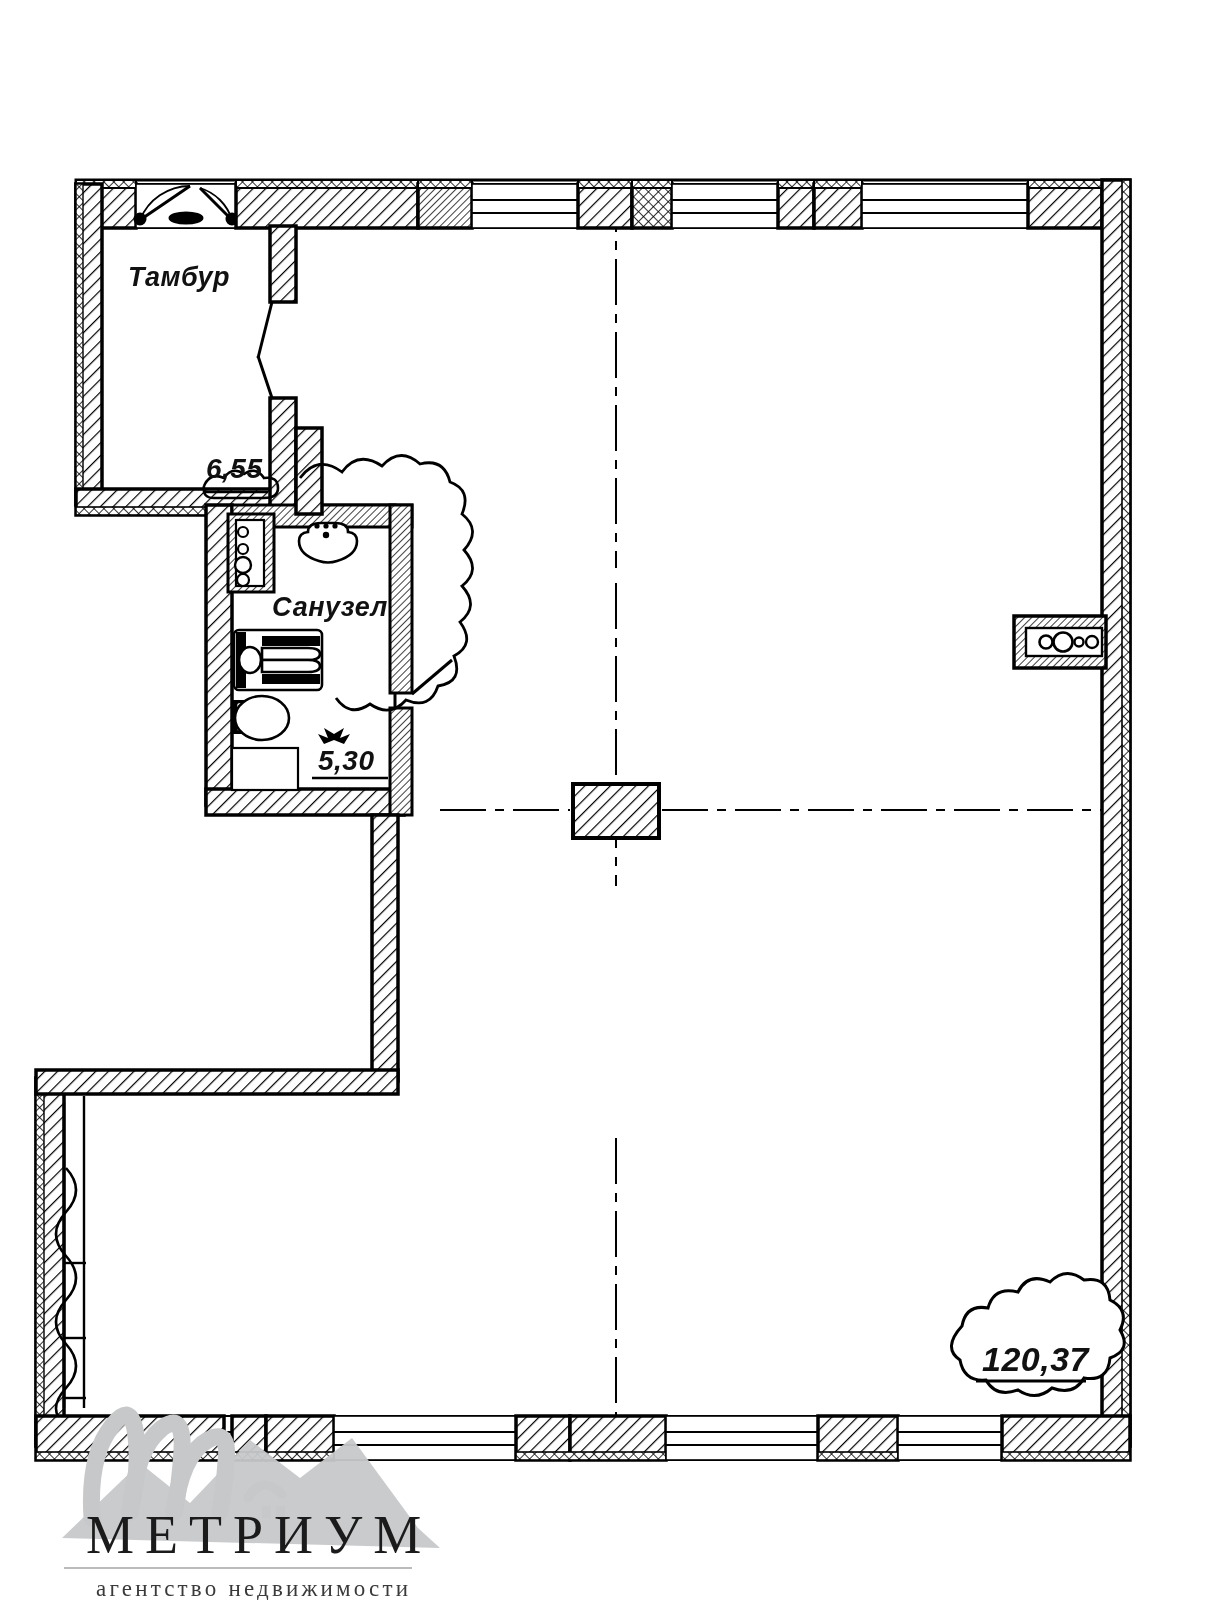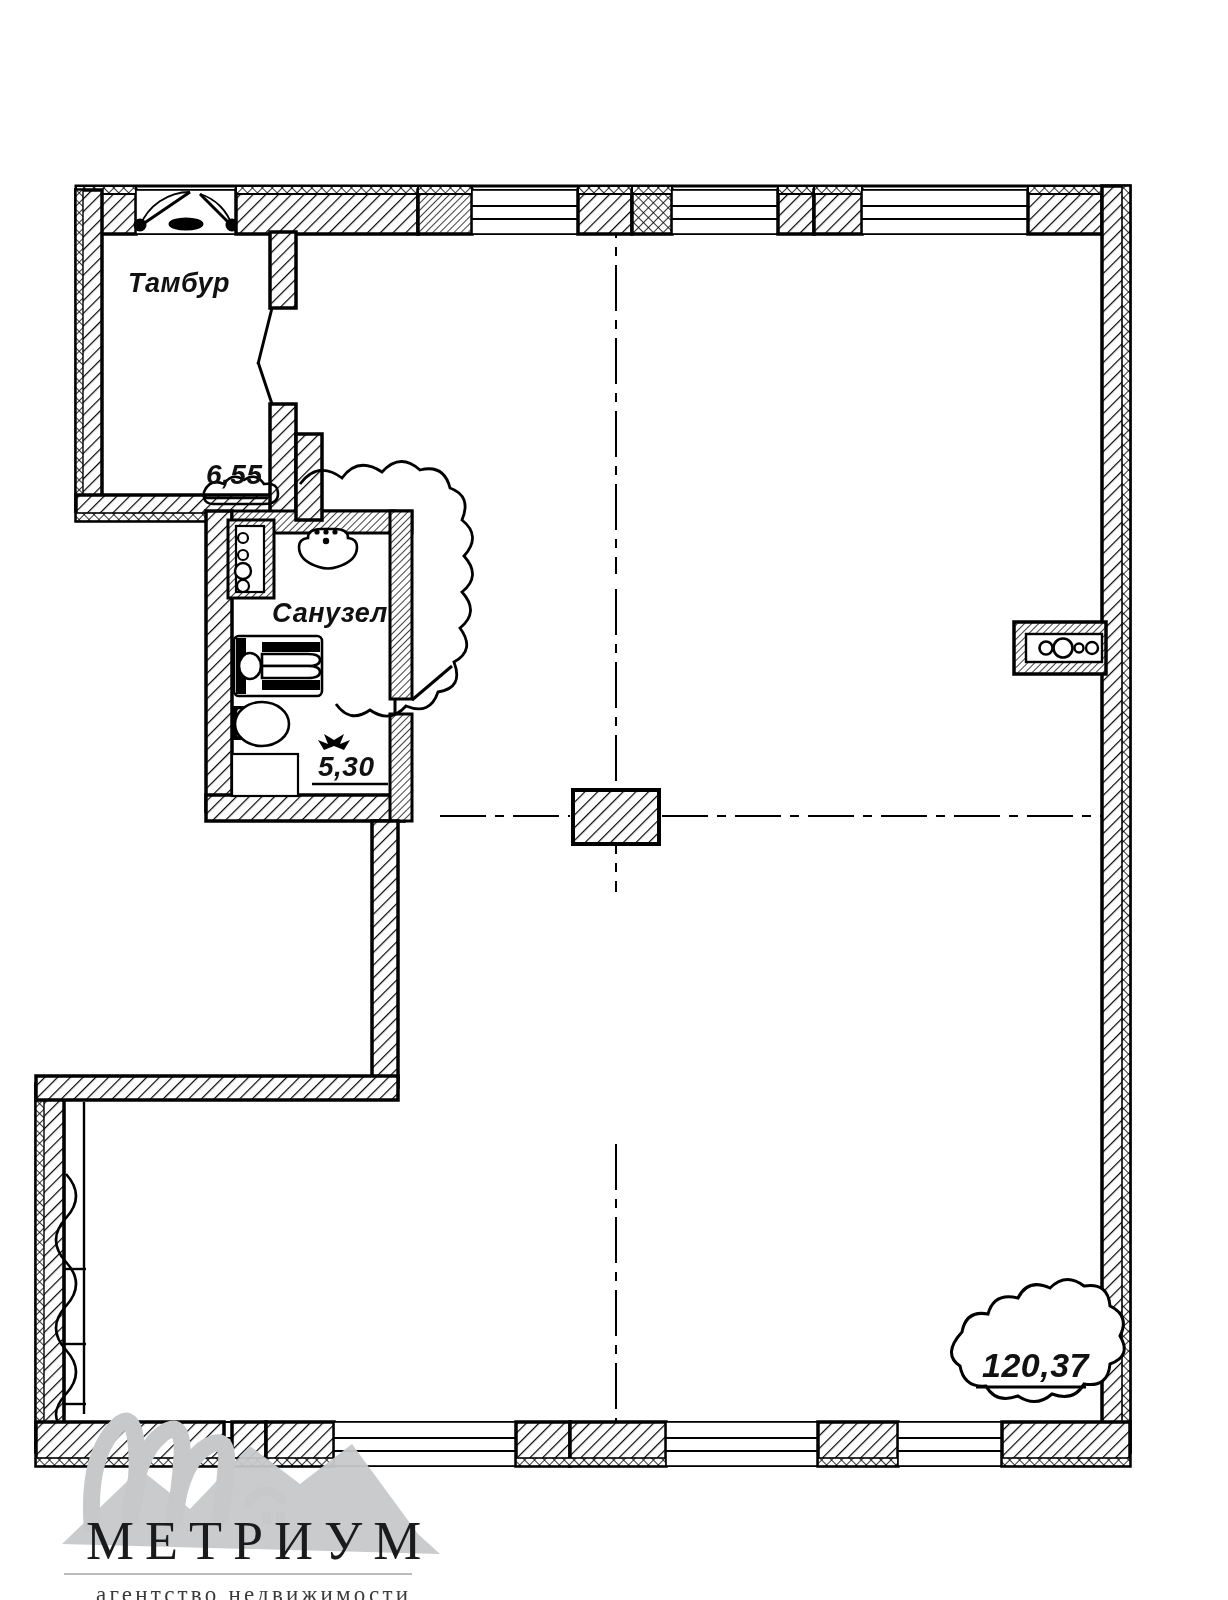--- a/index.html
+++ b/index.html
@@ -1,18 +1,18 @@
 <!DOCTYPE html>
 <html><head>
 <meta charset="utf-8">
 <style>
   html,body{margin:0;padding:0;background:#ffffff;}
   body{width:1228px;height:1600px;position:relative;overflow:hidden;
        font-family:"Liberation Sans",sans-serif;}
-  #plan-root{position:absolute;left:0;top:14px;width:1228px;height:1316px;}
+  #plan-root{position:absolute;left:0;top:8px;width:1228px;height:1316px;}
   svg.plan{position:absolute;left:0;top:0;width:1228px;height:1600px;display:block;}
   .lbl{font-family:"Liberation Sans",sans-serif;font-style:italic;font-weight:600;
        fill:#111;letter-spacing:.5px;}
   .room-name{font-size:27px;}
   .area-num{font-size:28px;}
   .area-big{font-size:34px;}
   .logo-word{font-family:"Liberation Serif",serif;fill:#1b1b1b;letter-spacing:11px;font-size:54px;}
   .logo-sub{font-family:"Liberation Serif",serif;fill:#3a3a3a;letter-spacing:3.2px;font-size:23px;}
 </style>
 </head>

